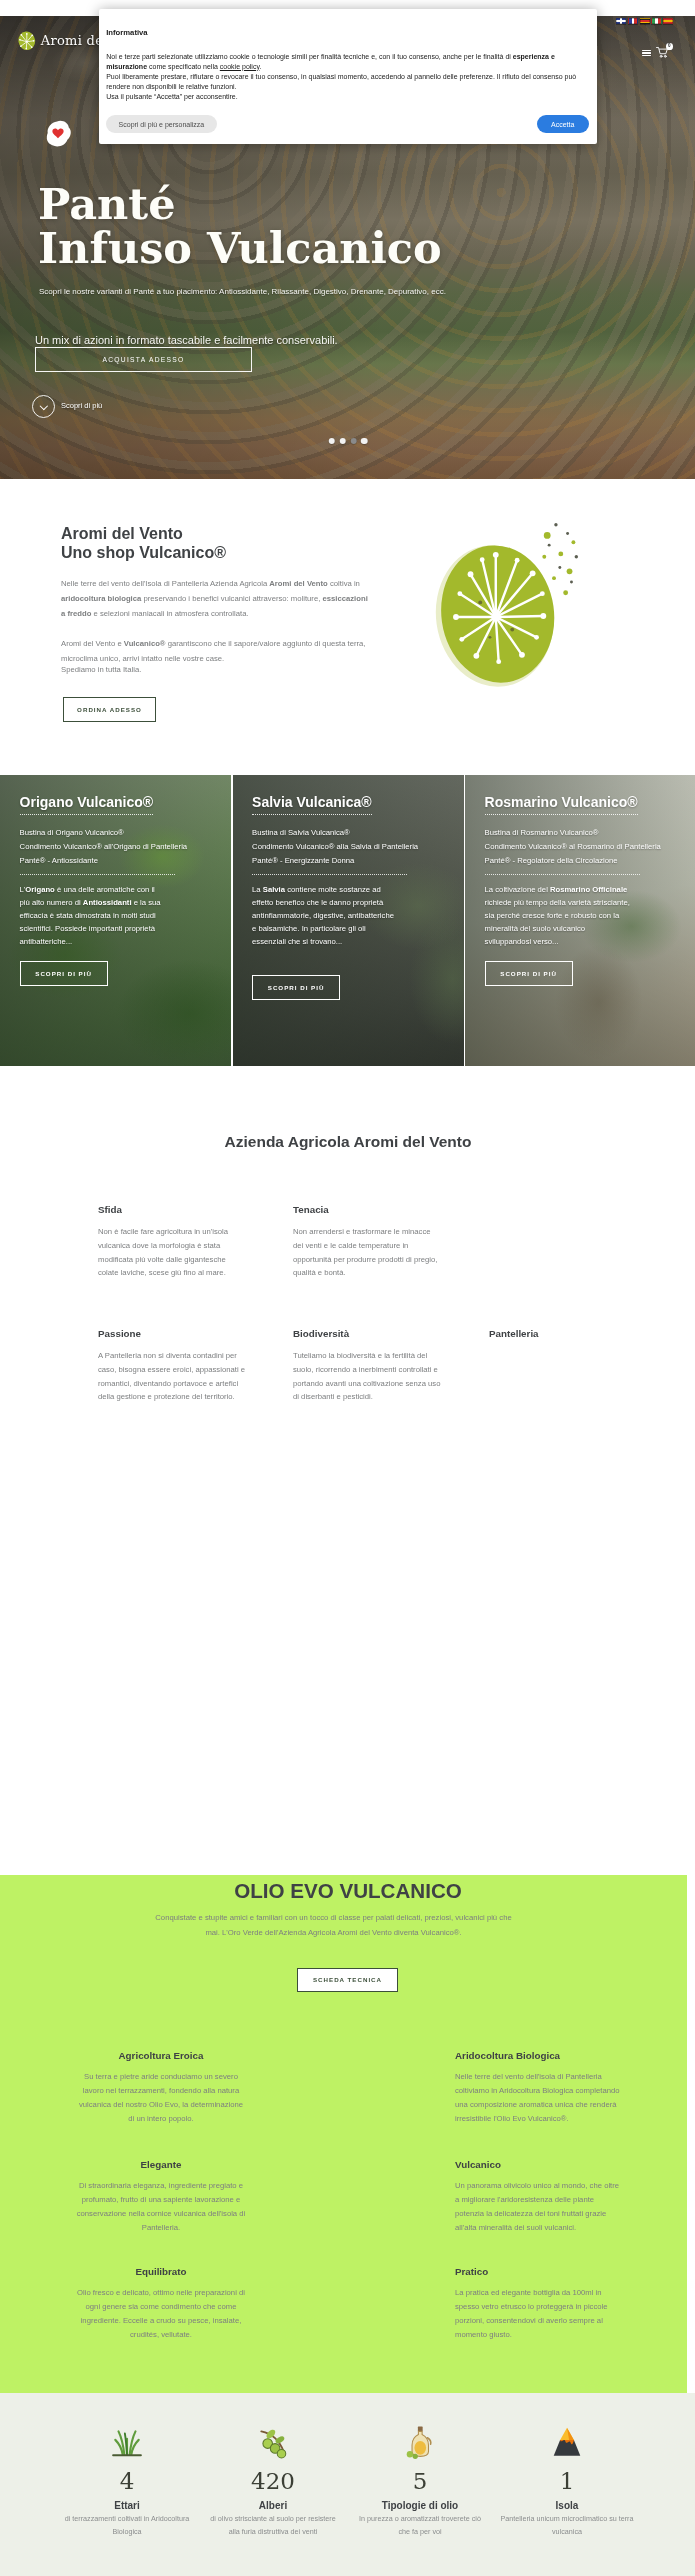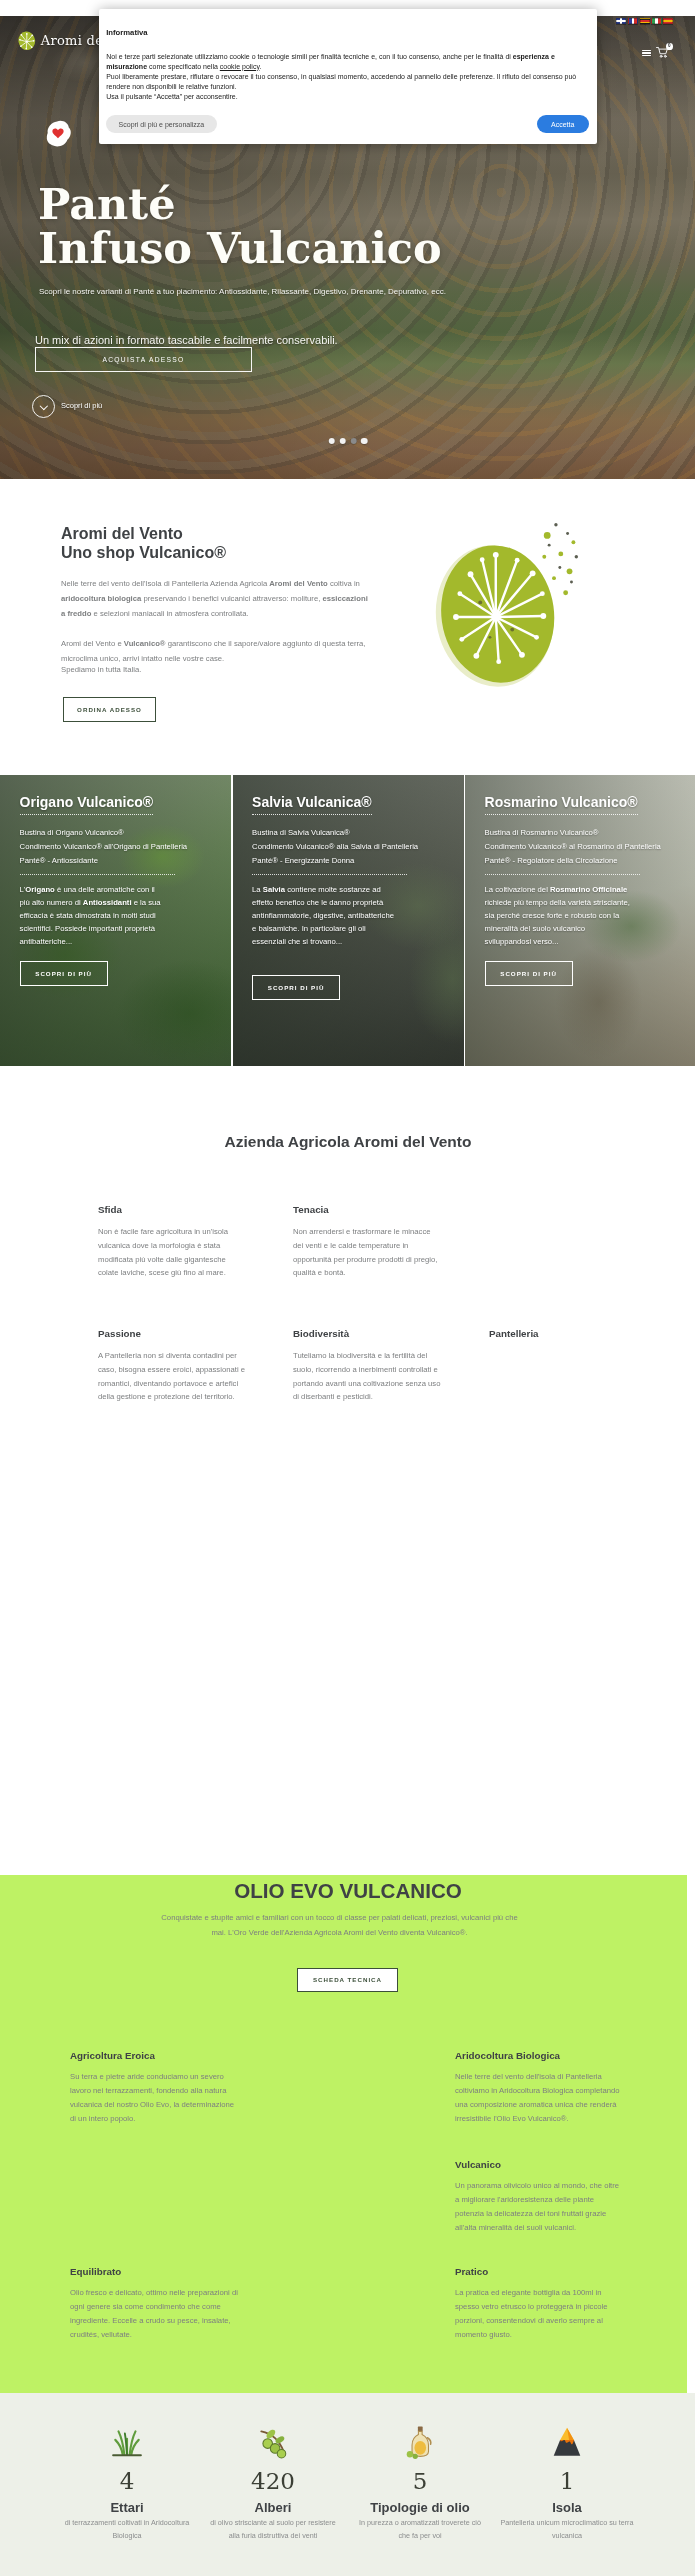--- a/index.html
+++ b/index.html
@@ -90,33 +90,33 @@
   .btn-white{display:block;margin-top:13.4px;width:88px;height:25px;border:0.5px solid #fff;background:transparent;color:#fff;font-size:6.2px;font-weight:700;letter-spacing:1px;line-height:24px;text-align:center;cursor:pointer}
   .card3 .btn-white{margin-top:27px}
   
   .azienda1{position:absolute;top:1066px;left:0;width:696px;height:809px;background:#fff}
   .sec-h{position:absolute;width:696px;text-align:center;color:#3f4245;font-weight:700}
   .feat{position:absolute;width:149px}
   .feat h4{font-size:9.8px;color:#3f4245;margin-bottom:10.3px}
   .feat p{font-size:7.7px;color:#7d7f80;line-height:13.7px}
   
   .olio{position:absolute;top:1875px;left:0;width:687px;height:518px;background:#bef264}
-  .olio-intro{position:absolute;left:154px;top:35px;width:371px;text-align:center;color:#7d7f80;font-size:7.7px;line-height:15px}
+  .olio-intro{position:absolute;left:148px;top:35px;width:371px;text-align:center;color:#7d7f80;font-size:7.7px;line-height:15px}
   .olio-cta{position:absolute;left:297px;top:93px;width:101px;height:24px;line-height:21.6px}
   .ofeat{position:absolute;width:170px}
   .ofeat h4{font-size:9.8px;color:#3f4245;margin-bottom:9.3px}
   .ofeat p{font-size:7.7px;color:#7d7f80;line-height:14px}
-  .oleft{left:70px;text-align:left}
+  .oleft{left:76px;text-align:center}
   .oright{left:455px;text-align:left}
   
   .stats{position:absolute;top:2393px;left:0;width:696px;height:213px;background:#edf0e8}
   .stat{position:absolute;width:134px;text-align:center}
   .stat .icon{height:37px;margin-bottom:6.2px}
   .stat .num{font-family:"DejaVu Serif",serif;font-size:23px;color:#3c4036}
-  .stat .lab{font-size:13px;font-weight:700;color:#3f4245;margin-top:6.2px}
+  .stat .lab{font-size:10px;font-weight:700;color:#3f4245;margin-top:6.2px}
   .stat .des{font-size:7.2px;color:#8b8d8e;line-height:13px;margin-top:1px}
 </style>
 </head>
 <body>
 
 <div class="hero">
   <div class="brand">
     <svg width="19.6" height="19.6" viewBox="0 0 40 40">
       <ellipse cx="20" cy="20" rx="17" ry="19" fill="#a3b92c" transform="rotate(-8 20 20)"></ellipse>
       <g stroke="#fff" stroke-width="1.6" stroke-linecap="round">
@@ -337,20 +337,24 @@
   <div class="olio-intro">Conquistate e stupite amici e familiari con un tocco di classe per palati delicati, preziosi, vulcanici più che mai. L'Oro Verde dell'Azienda Agricola Aromi del Vento diventa Vulcanico®.</div>
   <button class="btn-green olio-cta">SCHEDA TECNICA</button>
   <div class="ofeat oleft" style="top:175px">
       <h4>Agricoltura Eroica</h4>
       <p>Su terra e pietre aride conduciamo un severo lavoro nei terrazzamenti, fondendo alla natura vulcanica del nostro Olio Evo, la determinazione di un intero popolo.</p>
     </div>
   <div class="ofeat oright" style="top:175px">
       <h4>Aridocoltura Biologica</h4>
       <p>Nelle terre del vento dell'isola di Pantelleria coltiviamo in Aridocoltura Biologica completando una composizione aromatica unica che renderà irresistibile l'Olio Evo Vulcanico®.</p>
     </div>
+  <div class="ofeat oleft" style="top:284px">
+      <h4>Elegante</h4>
+      <p>Di straordinaria eleganza, ingrediente pregiato e profumato, frutto di una sapiente lavorazione e conservazione nella cornice vulcanica dell'isola di Pantelleria.</p>
+    </div>
   <div class="ofeat oright" style="top:284px">
       <h4>Vulcanico</h4>
       <p>Un panorama olivicolo unico al mondo, che oltre a migliorare l'aridoresistenza delle piante potenzia la delicatezza dei toni fruttati grazie all'alta mineralità dei suoli vulcanici.</p>
     </div>
   <div class="ofeat oleft" style="top:391px">
       <h4>Equilibrato</h4>
       <p>Olio fresco e delicato, ottimo nelle preparazioni di ogni genere sia come condimento che come ingrediente. Eccelle a crudo su pesce, insalate, crudités, vellutate.</p>
     </div>
   <div class="ofeat oright" style="top:391px">
       <h4>Pratico</h4>

